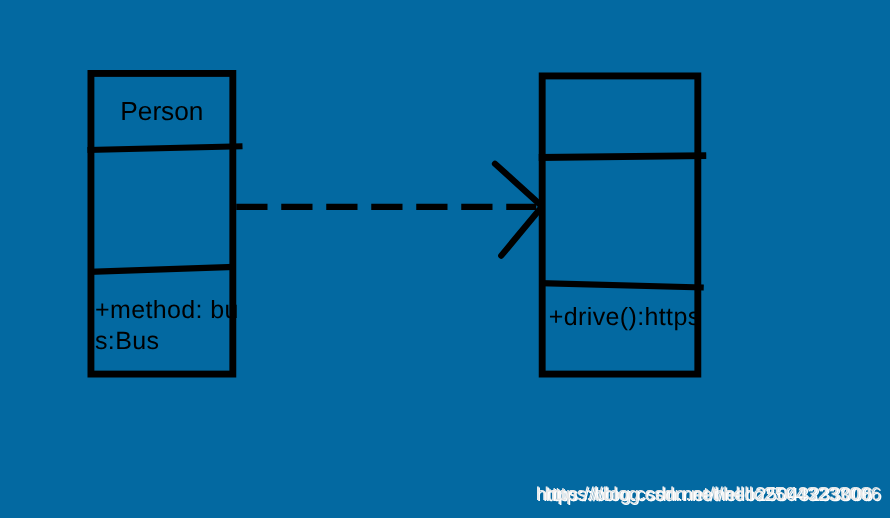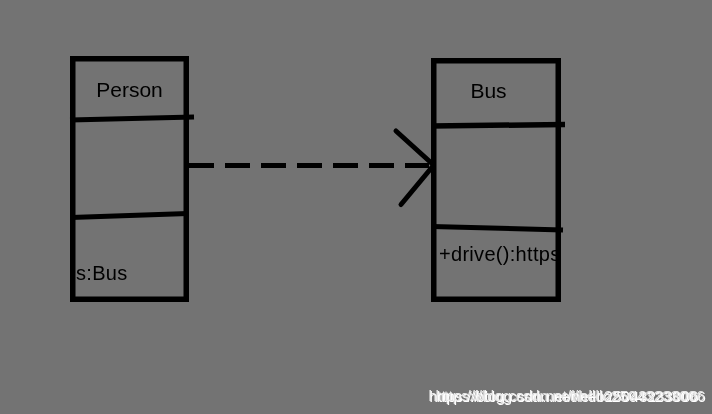--- a/index.html
+++ b/index.html
@@ -5,21 +5,21 @@
   html, body {
     margin: 0;
     padding: 0;
     background: #ffffff;
     font-family: "Liberation Sans", sans-serif;
   }
   .canvas {
     position: relative;
     width: 712px;
     height: 414px;
-    background: #737373;
+    background: #0369a1;
     overflow: hidden;
   }
   .diagram-svg {
     position: absolute;
     left: 0;
     top: 0;
     width: 712px;
     height: 414px;
   }
   .label {
@@ -66,21 +66,21 @@
     <rect x="433.75" y="60.75" width="124.5" height="238.5" fill="none" stroke="#000000" stroke-width="5.5"></rect>
     <line x1="431" y1="126" x2="565" y2="124.5" stroke="#000000" stroke-width="5.5"></line>
     <line x1="432" y1="226.5" x2="563" y2="230" stroke="#000000" stroke-width="5"></line>
 
     <line x1="189" y1="165.5" x2="429" y2="165.5" stroke="#000000" stroke-width="5" stroke-dasharray="25 11"></line>
     <line x1="396" y1="131" x2="433" y2="164.5" stroke="#000000" stroke-width="5" stroke-linecap="round"></line>
     <line x1="433" y1="166" x2="401" y2="204.5" stroke="#000000" stroke-width="5" stroke-linecap="round"></line>
   </svg>
 
   <div class="label class-title person-title">Person</div>
+  <div class="label member-text person-attr-1">+method: bu</div>
   <div class="label member-text person-attr-2">s:Bus</div>
 
-  <div class="label class-title bus-title">Bus</div>
   <div class="label member-text bus-method">+drive():https</div>
 
   <div class="watermark watermark-back">https://blog.csdn.net/hello25043233006</div>
   <div class="watermark watermark-front">https://blog.csdn.net/hello25043233006</div>
 
 </div>
 
 </body></html>

